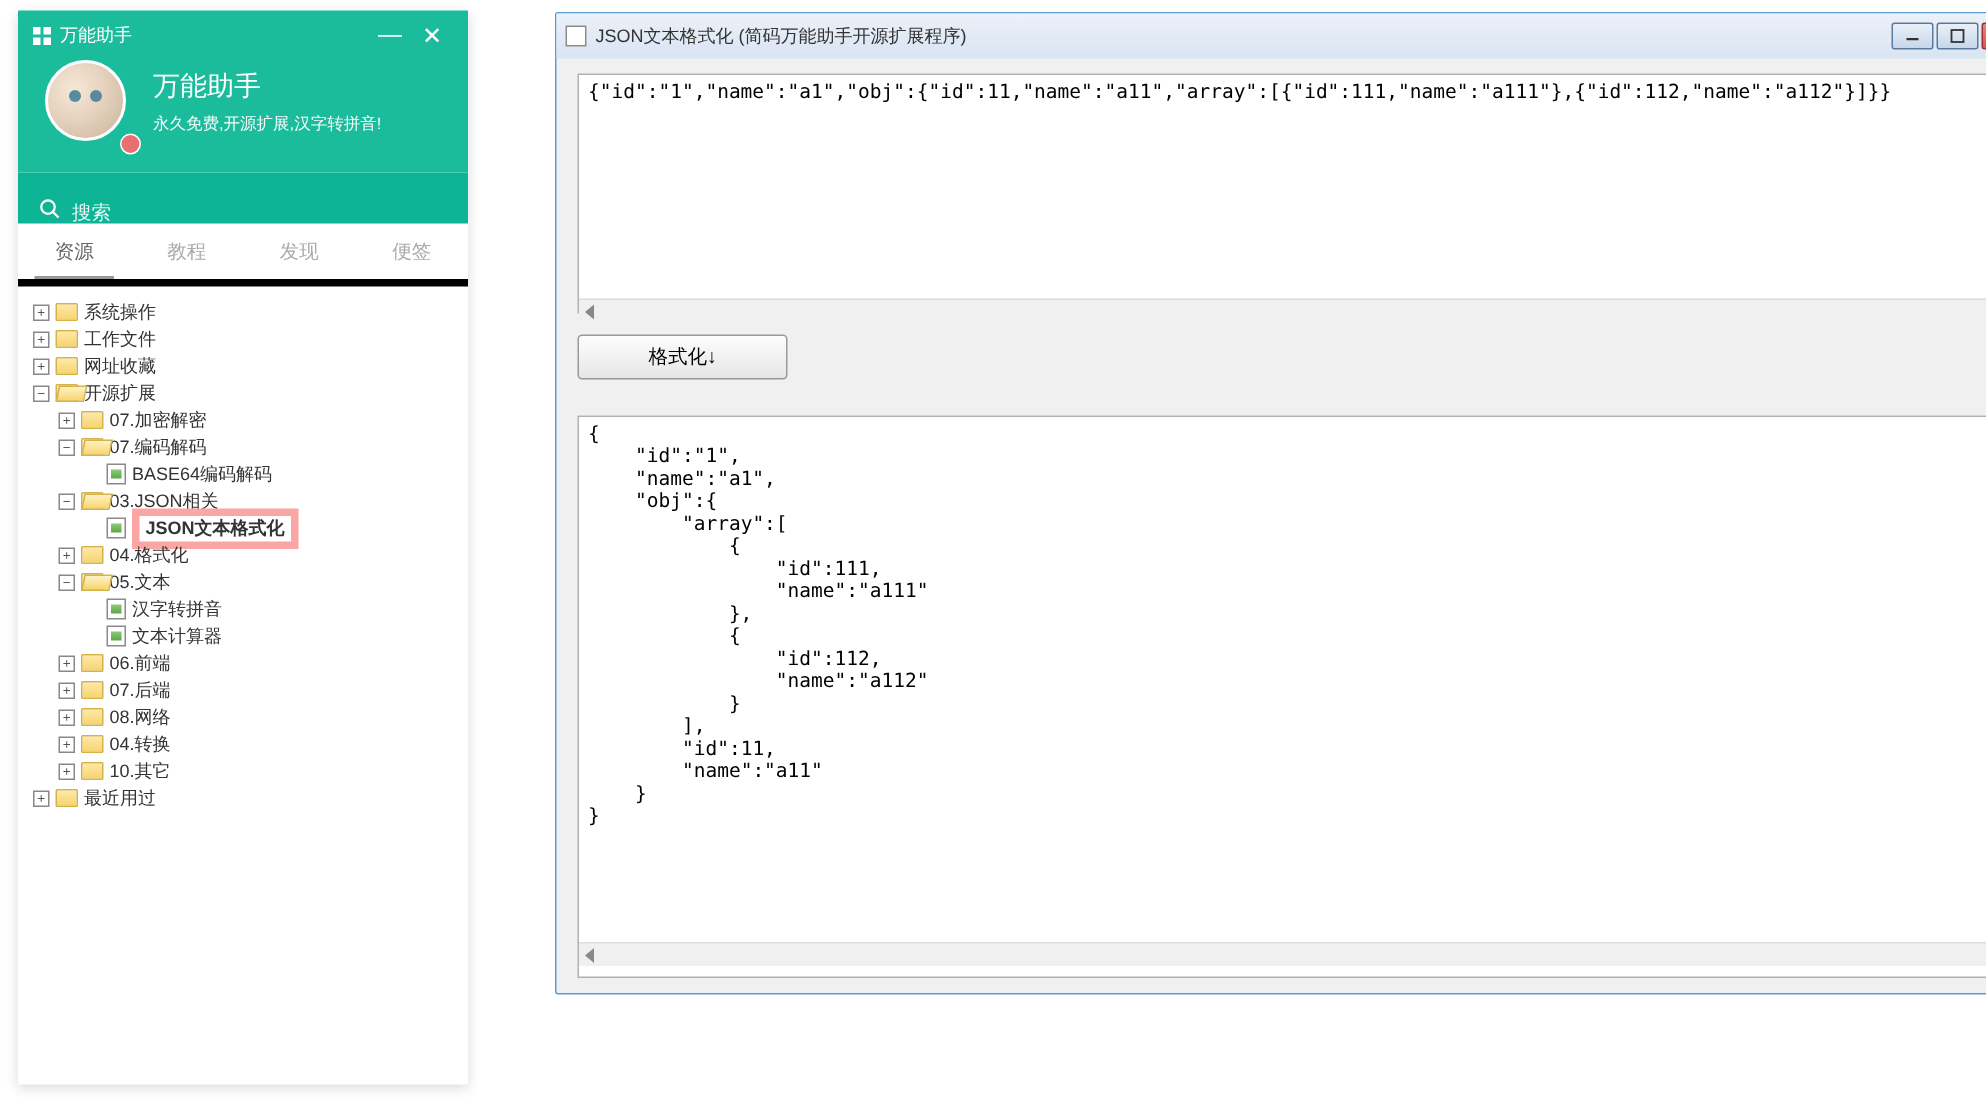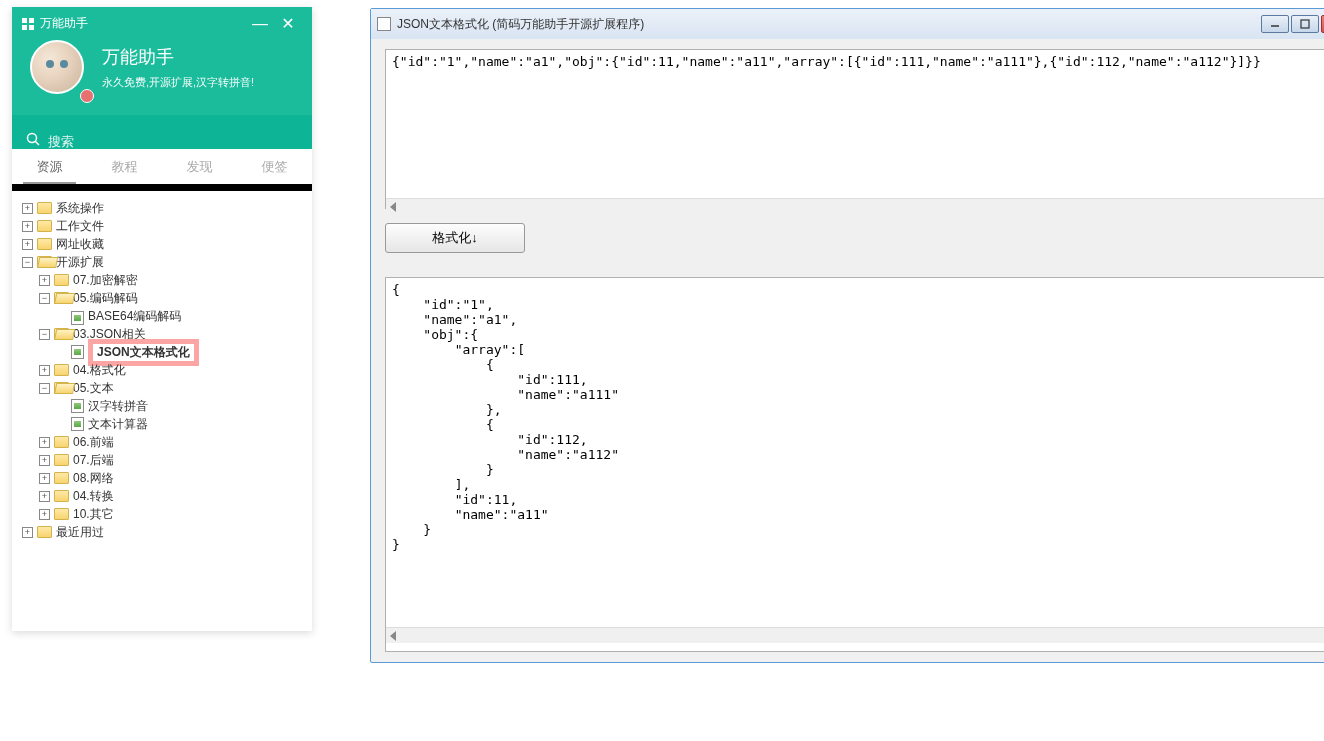--- a/index.html
+++ b/index.html
@@ -2,21 +2,21 @@
 <html><head>
 <meta charset="utf-8">
 <style>
 * { margin: 0; padding: 0; box-sizing: border-box; font-family: "Microsoft YaHei", Arial, sans-serif; }
 body { background: #fff; width: 1324px; height: 741px; position: relative; overflow: hidden; }
 
 
 .sidebar {
   position: absolute;
   left: 12px; top: 7px;
-  width: 300px; height: 624px;
+  width: 300px; height: 716px;
   background: #fff;
   box-shadow: 0 2px 8px rgba(0,0,0,0.15);
 }
 .sidebar-header {
   background: #1abc9c;
   height: 108px;
   position: relative;
   color: #fff;
 }
 .sidebar-title-row {
@@ -79,21 +79,21 @@
   color: #fff;
   font-size: 13px;
   outline: none;
   flex: 1;
 }
 .search-input::placeholder { color: rgba(255,255,255,0.9); }
 
 .tabs {
   display: flex;
   height: 42px;
-  border-bottom: 7px solid #000000;
+  border-bottom: 5px solid #000000;
 }
 .tab {
   flex: 1;
   display: flex;
   align-items: center;
   justify-content: center;
   font-size: 13px;
   color: #aaa;
   cursor: pointer;
   position: relative;
@@ -342,23 +342,23 @@
         <span class="label">开源扩展</span>
       </div>
       <div class="tree-node" style="padding-left: 23px;">
         <span class="toggle">+</span>
         <span class="folder-icon"></span>
         <span class="label">07.加密解密</span>
       </div>
       <div class="tree-node" style="padding-left: 23px;">
         <span class="toggle">−</span>
         <span class="folder-icon open"></span>
-        <span class="label">05.编码解码</span>
-      </div>
-      <div class="tree-node" style="padding-left: 40px; align-items: flex-end;">
+        <span class="label">07.编码解码</span>
+      </div>
+      <div class="tree-node" style="padding-left: 40px;">
         <span class="toggle blank"></span>
         <span class="file-icon"></span>
         <span class="label">BASE64编码解码</span>
       </div>
       <div class="tree-node" style="padding-left: 23px;">
         <span class="toggle">−</span>
         <span class="folder-icon open"></span>
         <span class="label">03.JSON相关</span>
       </div>
       <div class="tree-node selected" style="padding-left: 40px;">

